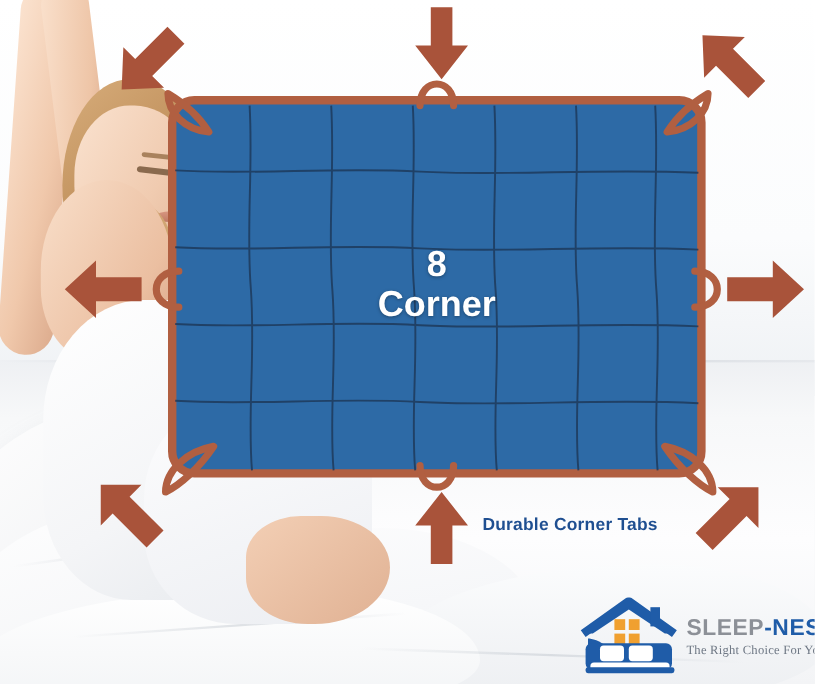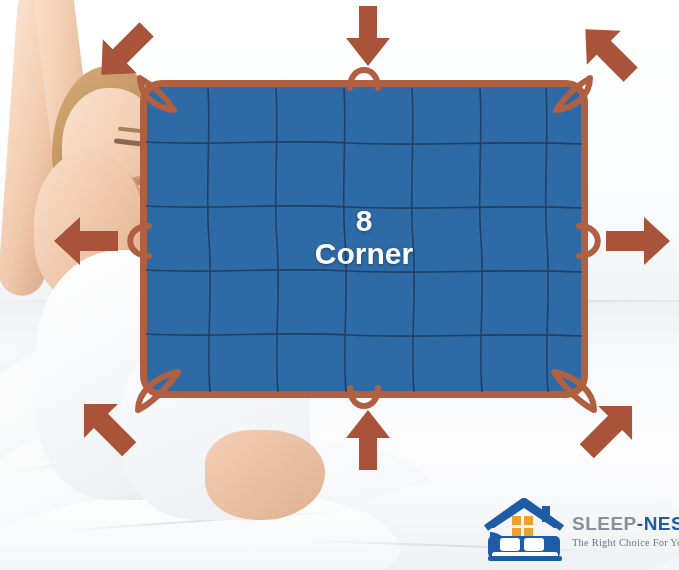--- a/index.html
+++ b/index.html
@@ -280,20 +280,21 @@
 
   <div class="arrow" style="left:570px;top:392px;">
     <svg width="76" height="76" viewBox="0 0 76 76">
       <g transform="rotate(45 38 38)">
         <path d="M28 8 h20 v40 h14 L38 72 L14 48 h14 V8 Z" fill="#a9533a" transform="rotate(180 38 38)"></path>
       </g>
     </svg>
   </div>
 
   <div class="caption">
+    <div>Durable Corner Tabs</div>
   </div>
 
   <div class="logo">
     <div class="logo-mark">
       <svg width="96" height="64" viewBox="0 0 96 64">
 
         <path d="M8 30 L46 3 L84 30 L76 30 L46 10 L16 30 Z" fill="#1f5ca8"></path>
         <path d="M8 30 L46 3 L84 30" fill="none" stroke="#1f5ca8" stroke-width="7" stroke-linejoin="round"></path>
 
         <rect x="64" y="8" width="8" height="16" fill="#1f5ca8"></rect>

